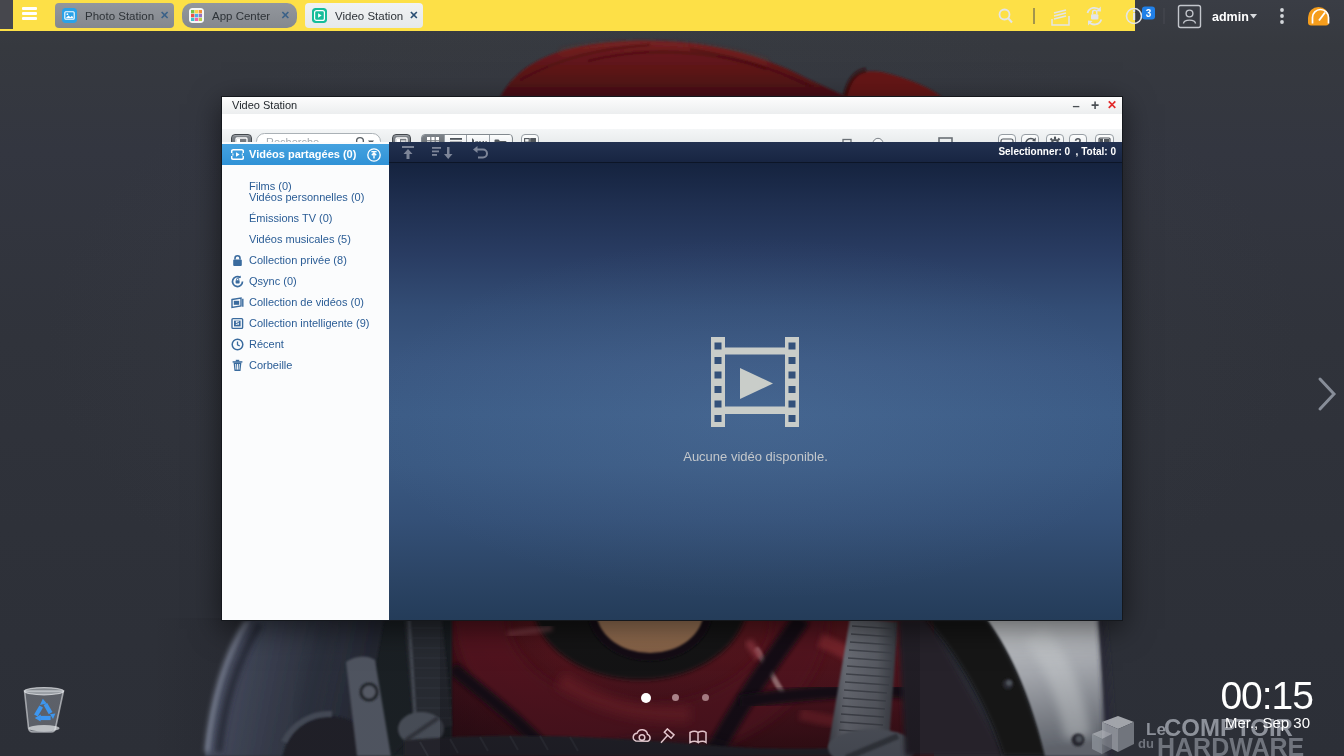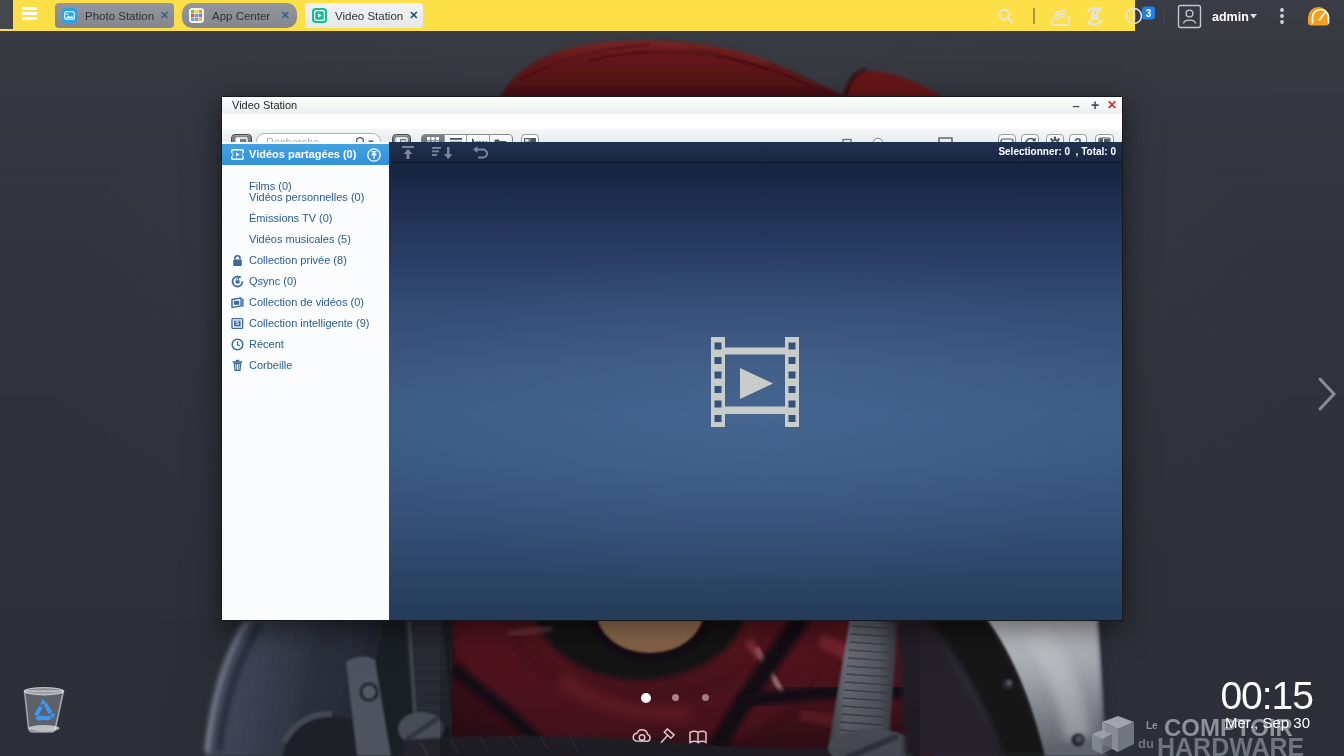--- a/index.html
+++ b/index.html
@@ -212,21 +212,21 @@
       <circle cx="1009" cy="683" r="3" fill="#4e525a" filter="url(#b1)"></circle>
       <circle cx="1078" cy="740" r="6.5" fill="#26282d" filter="url(#b1)"></circle>
       <circle cx="1079" cy="739" r="3.4" fill="#4e525a" filter="url(#b1)"></circle>
       <path d="M1098 618 C 1102 668, 1104 710, 1104 756 L 1114 756 C 1112 706, 1108 660, 1104 618 Z" fill="#2a2c37" filter="url(#b2)"></path>
 
       <rect x="440" y="618" width="480" height="138" fill="url(#darkfade)"></rect>
       <rect x="150" y="618" width="300" height="138" fill="url(#leftdk)"></rect>
     </g>
   </svg>
 
-  <div class="wm" style="left:1146px;top:720px;font-size:10px;">Le</div>
+  <div class="wm" style="left:1146px;top:720px;font-size:17px;">Le</div>
   <div class="wm" style="left:1164px;top:714px;font-size:24px;letter-spacing:0px;">COMPTOIR</div>
   <div class="wm" style="left:1138px;top:736px;font-size:13px;color:#70747d;">du</div>
   <div class="wm" style="left:1157px;top:733px;font-size:25px;color:#70747d;">HARDWARE</div>
 
   <div id="clock">00:15</div>
   <div id="date">Mer., Sep 30</div>
 
   <div id="dots">
     <span style="width:10px;height:10px;background:#fff;"></span>
     <span style="width:7px;height:7px;background:rgba(255,225,230,0.55);margin-left:17px;"></span>
@@ -597,17 +597,18 @@
                 <rect x="3.5" y="78" width="7" height="7"></rect>
               <rect x="77.5" y="5.5" width="7" height="7"></rect>
                 <rect x="77.5" y="20" width="7" height="7"></rect>
                 <rect x="77.5" y="34.5" width="7" height="7"></rect>
                 <rect x="77.5" y="49" width="7" height="7"></rect>
                 <rect x="77.5" y="63.5" width="7" height="7"></rect>
                 <rect x="77.5" y="78" width="7" height="7"></rect>
             </g>
             <path d="M29 31 L 62 46.5 L 29 62 Z" fill="#c9cdc9"></path>
           </svg>
+          <div id="nomsg">Aucune vidéo disponible.</div>
         </div>
       </div>
     </div>
   </div>
 </div>
 
 </body></html>

